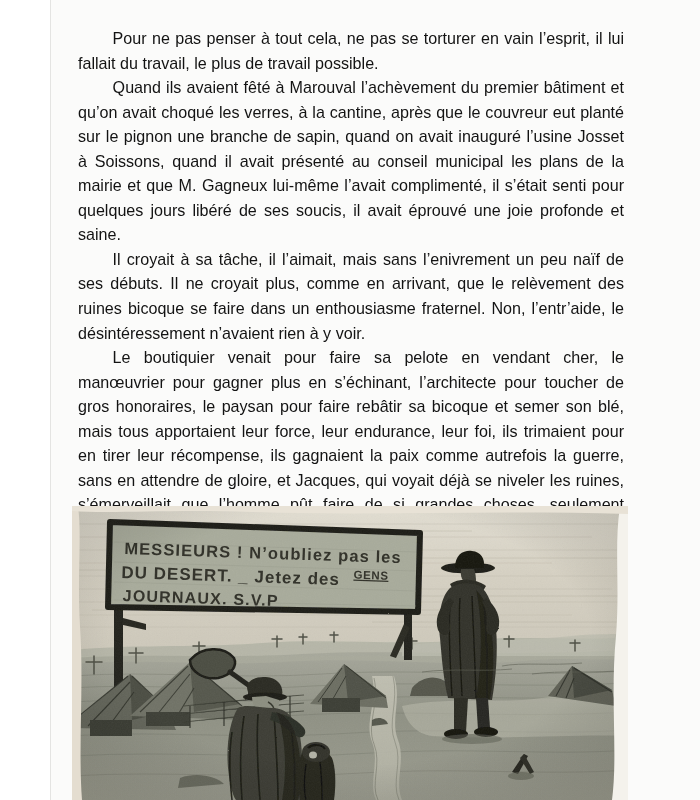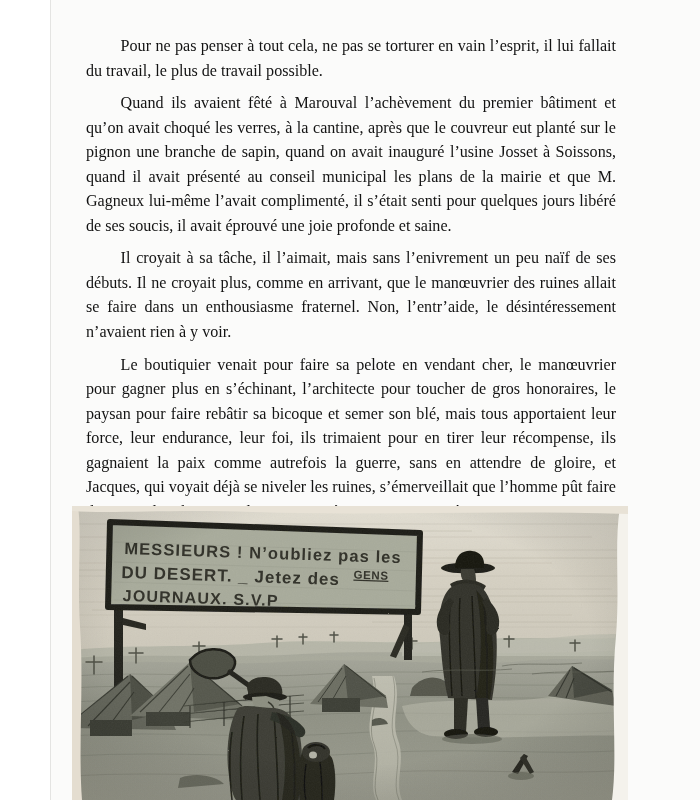--- a/index.html
+++ b/index.html
@@ -41,27 +41,27 @@
   }
 
   
   .text-block {
     position: absolute;
     left: 78px;
     top: 26px;
     width: 546px;
   }
   .para {
-    margin: 8px;
+    margin: 0;
     text-indent: 2.15em;
     text-align: justify;
     font-size: 16.1px;
     line-height: 24.55px;
     color: #131313;
-    font-family: Liberation Serif, serif;
+    font-family: Liberation Sans, sans-serif;
     -webkit-font-smoothing: antialiased;
   }
 
   
   .illustration {
     position: absolute;
     left: 72px;
     top: 506px;
     width: 556px;
     height: 294px;
@@ -74,21 +74,21 @@
 <body>
 
 <div class="page-scan">
 
   <div class="sheet"></div>
   <div class="gutter-edge"></div>
 
   <div class="text-block">
     <p class="para">Pour ne pas penser à tout cela, ne pas se torturer en vain l’esprit, il lui fallait du travail, le plus de travail possible.</p>
     <p class="para">Quand ils avaient fêté à Marouval l’achèvement du premier bâtiment et qu’on avait choqué les verres, à la cantine, après que le couvreur eut planté sur le pignon une branche de sapin, quand on avait inauguré l’usine Josset à Soissons, quand il avait présenté au conseil municipal les plans de la mairie et que M. Gagneux lui-même l’avait complimenté, il s’était senti pour quelques jours libéré de ses soucis, il avait éprouvé une joie profonde et saine.</p>
-    <p class="para">Il croyait à sa tâche, il l’aimait, mais sans l’enivrement un peu naïf de ses débuts. Il ne croyait plus, comme en arrivant, que le manœuvrier des ruines allait se faire dans un enthousiasme fraternel. Non, l’entr’aide, le désintéressement n’avaient rien à y voir.</p>
+    <p class="para">Il croyait à sa tâche, il l’aimait, mais sans l’enivrement un peu naïf de ses débuts. Il ne croyait plus, comme en arrivant, que le relèvement des ruines bicoque se faire dans un enthousiasme fraternel. Non, l’entr’aide, le désintéressement n’avaient rien à y voir.</p>
     <p class="para">Le boutiquier venait pour faire sa pelote en vendant cher, le manœuvrier pour gagner plus en s’échinant, l’architecte pour toucher de gros honoraires, le paysan pour faire rebâtir sa bicoque et semer son blé, mais tous apportaient leur force, leur endurance, leur foi, ils trimaient pour en tirer leur récompense, ils gagnaient la paix comme autrefois la guerre, sans en attendre de gloire, et Jacques, qui voyait déjà se niveler les ruines, s’émerveillait que l’homme pût faire de si grandes choses, seulement poussé par ses petits appétits.</p>
   </div>
 
   <div class="illustration">
     <svg width="556" height="294" viewBox="0 0 556 294" xmlns="http://www.w3.org/2000/svg">
       <defs>
 
         <filter id="grain" x="0" y="0" width="100%" height="100%">
           <feTurbulence type="fractalNoise" baseFrequency="0.85" numOctaves="3" seed="7" result="n"></feTurbulence>
           <feColorMatrix in="n" type="saturate" values="0"></feColorMatrix>

